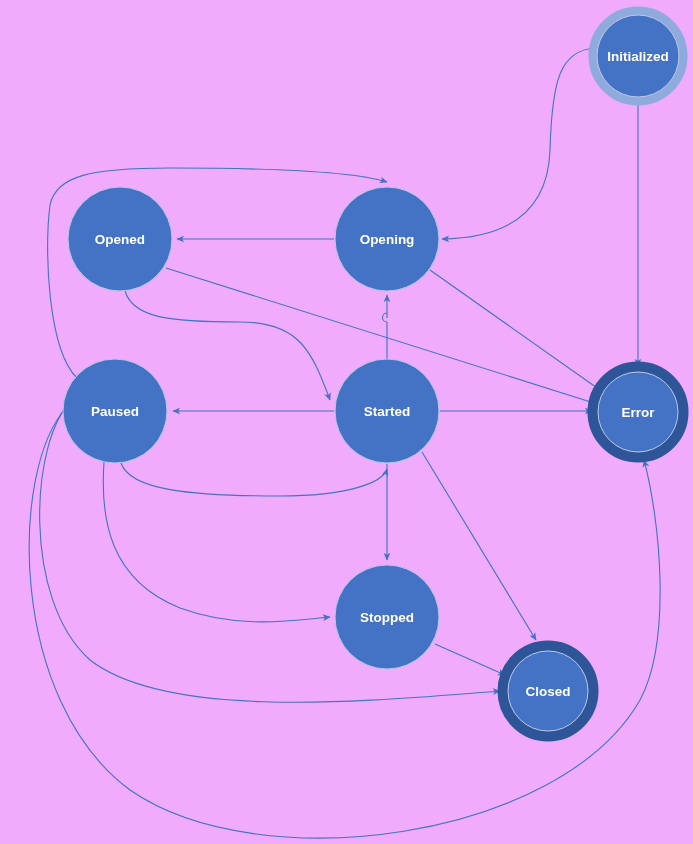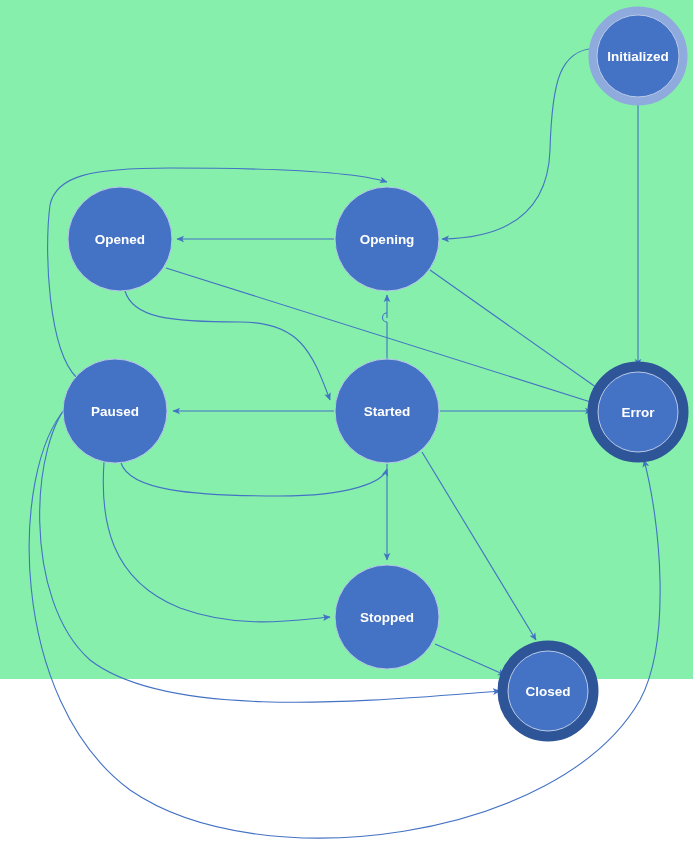--- a/index.html
+++ b/index.html
@@ -10,22 +10,22 @@
   }
   body {
     width: 693px;
     height: 844px;
     overflow: hidden;
     font-family: "Liberation Sans", sans-serif;
   }
   #diagram-root {
     position: relative;
     width: 693px;
-    height: 679px;
-    background: #86efac;
+    height: 844px;
+    background: #f0abfc;
   }
   svg#state-graph {
     display: block;
     width: 693px;
     height: 844px;
   }
   .edge-path {
     fill: none;
     stroke: #4472C4;
     stroke-width: 1.1;

